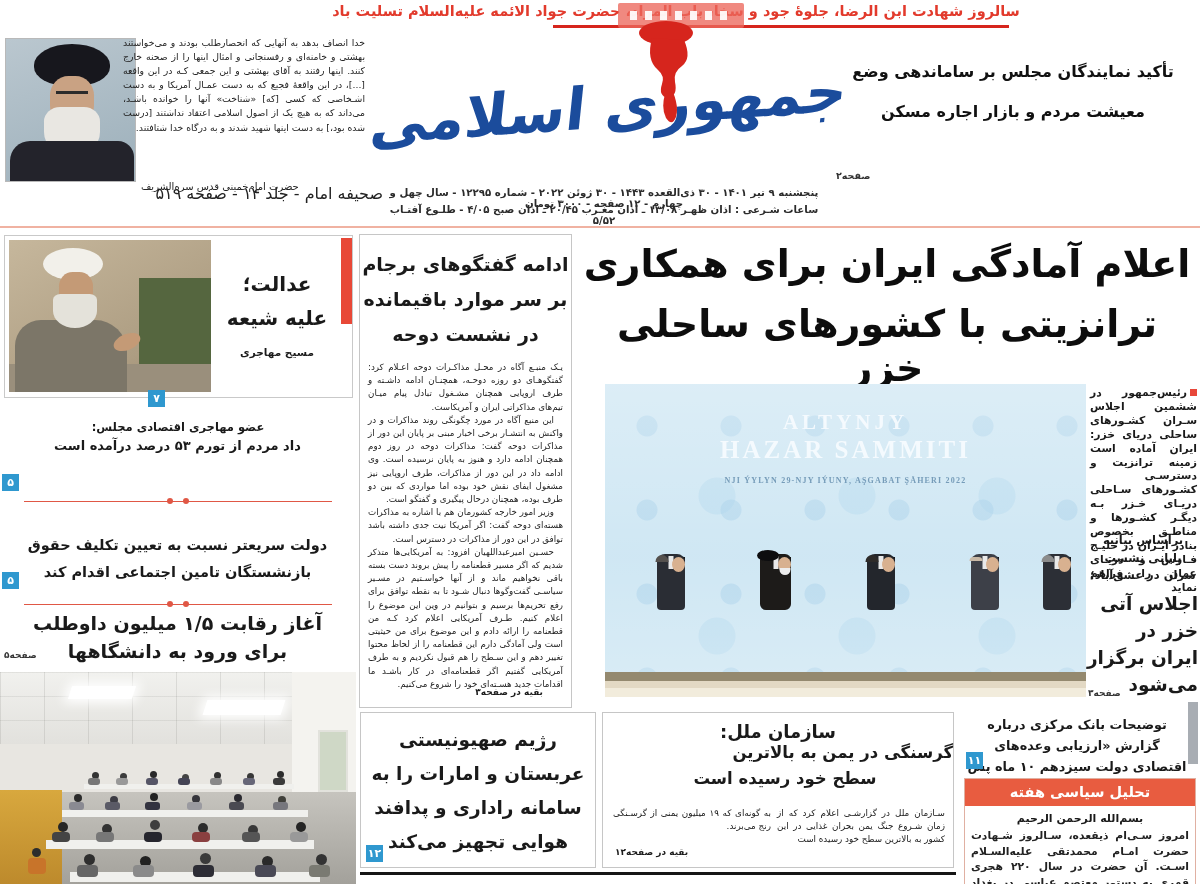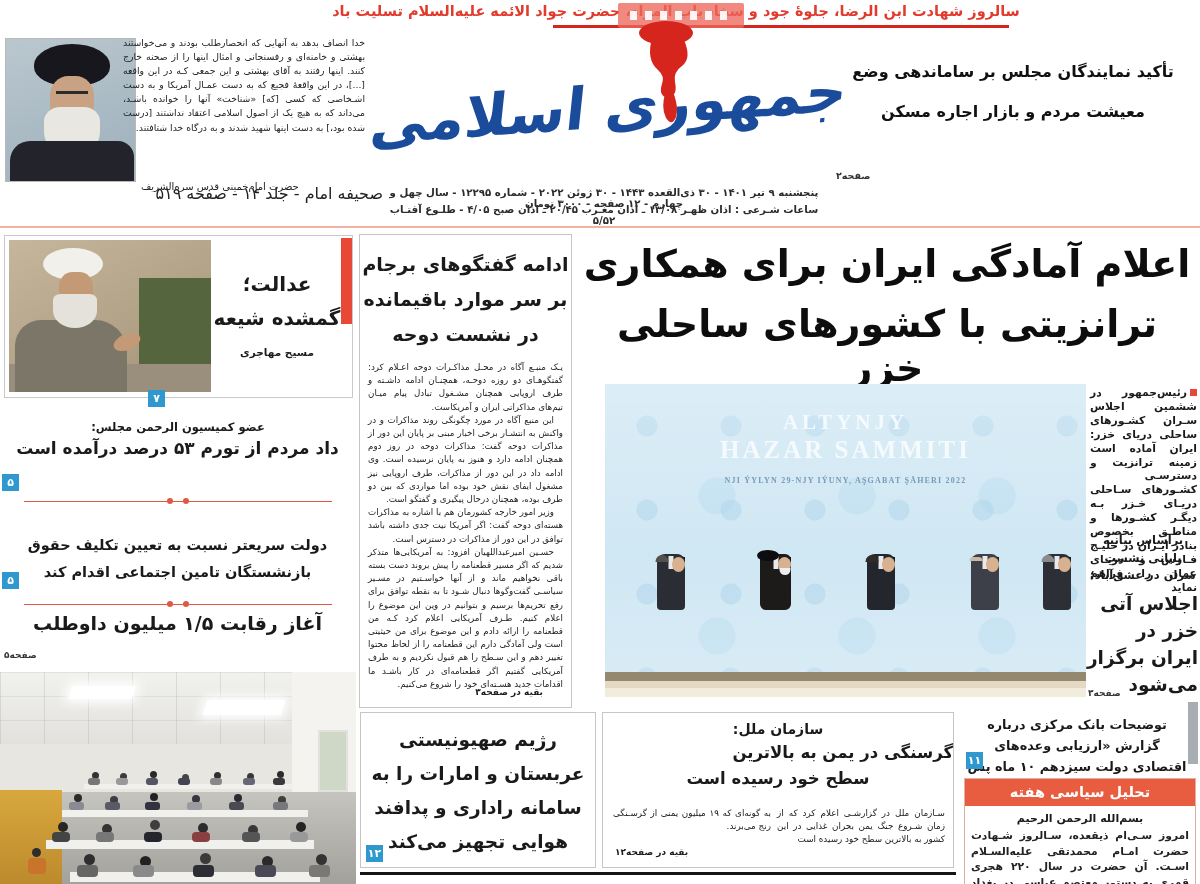--- a/index.html
+++ b/index.html
@@ -55,21 +55,21 @@
   #opinionTitle2{left:213px;top:306px;width:128px;text-align:center;font-size:20px;font-weight:bold;}
   #opinionByline{left:213px;top:346px;width:128px;text-align:center;font-size:10.5px;font-weight:bold;}
 
   .badge{width:17px;height:17px;background:#2f98cf;color:#fff;font-weight:bold;font-size:11px;
          line-height:17px;text-align:center;z-index:4;}
   #opinionBadge{left:148px;top:390px;}
   #infBadge{left:2px;top:474px;}
   #retBadge{left:2px;top:572px;}
 
   #infKicker{left:10px;top:420px;width:336px;text-align:center;font-size:11.5px;font-weight:bold;}
-  #infTitle{left:6px;top:438px;width:343px;text-align:center;font-size:17px;font-weight:bold;}
+  #infTitle{left:6px;top:438px;width:343px;text-align:center;font-size:13px;font-weight:bold;}
   .red-div{left:24px;width:308px;height:1px;background:#e05745;}
   .red-div i{position:absolute;top:-3px;width:6px;height:6px;border-radius:50%;background:#e05745;}
   .red-div i.d1{left:calc(50% - 11px);} .red-div i.d2{left:calc(50% + 5px);}
   #div1{top:501px;} #div2{top:604px;}
   #retKicker{left:10px;top:514px;width:336px;text-align:center;font-size:11.5px;font-weight:bold;}
   #retTitle{left:6px;top:532px;width:343px;text-align:center;font-size:14.5px;font-weight:bold;line-height:27px;}
   #konkurTitle1{left:6px;top:612px;width:343px;text-align:center;font-size:19px;font-weight:bold;}
   #konkurTitle2{left:6px;top:640px;width:343px;text-align:center;font-size:19px;font-weight:bold;}
   #konkurPage{left:4px;top:650px;font-size:9px;font-weight:bold;color:#333;}
 
@@ -157,23 +157,23 @@
   #leadWrap span[data-bind]{position:static;}
   #subKicker{left:1088px;top:532px;width:110px;text-align:center;font-size:11.5px;font-weight:bold;line-height:17.5px;}
   #subHeadline{left:1086px;top:590px;width:112px;text-align:right;font-size:18.5px;font-weight:bold;line-height:27px;}
   #subPage{left:1088px;top:688px;font-size:9px;font-weight:bold;color:#333;}
 
   
   #zionistBox{left:360px;top:712px;width:236px;height:156px;border:1px solid #c6c6c6;}
   #zionistTitle{left:8px;top:10px;width:218px;text-align:center;font-size:18.5px;font-weight:bold;line-height:34px;}
   #zionistBadge{left:5px;bottom:5px;}
   #yemenBox{left:602px;top:712px;width:352px;height:156px;border:1px solid #c6c6c6;}
-  #yKicker{left:0;top:8px;width:100%;text-align:center;font-size:14px;font-weight:bold;}
+  #yKicker{left:0;top:8px;width:100%;text-align:center;font-size:18px;font-weight:bold;}
   #yTitle1{left:0;top:30px;width:100%;font-size:16.5px;font-weight:bold;}
-  #yTitle2{left:0;top:56px;width:100%;text-align:center;font-size:16.5px;font-weight:bold;}
+  #yTitle2{left:7px;top:56px;width:100%;text-align:center;font-size:16.5px;font-weight:bold;}
   #yBodyR{right:8px;top:94px;width:168px;font-size:8.8px;line-height:13px;text-align:justify;}
   #yBodyL{left:10px;top:94px;width:158px;font-size:8.8px;line-height:13px;text-align:justify;}
   #yMore{left:12px;bottom:10px;font-size:9px;font-weight:bold;}
   #bankTitle{left:966px;top:714px;width:222px;text-align:center;font-size:12.8px;font-weight:bold;line-height:21px;}
   #bankBadge{left:966px;top:752px;}
   #grayBar{left:1188px;top:702px;width:10px;height:62px;background:#a8adb3;}
   #analysisBox{left:964px;top:778px;width:232px;height:110px;border:1px solid #e0b0a2;background:#fff;}
   #anHeader{left:0;top:0;width:100%;height:27px;background:#e85c40;color:#fff;text-align:center;
             font-size:14.5px;font-weight:bold;line-height:27px;}
   #anBismillah{left:0;top:33px;width:100%;text-align:center;font-size:11px;font-weight:bold;}
@@ -223,40 +223,41 @@
   <div id="clericPhoto">
     <div class="mj-green"></div>
     <div class="mj-desk"></div>
     <div class="mj-body"></div>
     <div class="mj-turban"></div>
     <div class="mj-face"></div>
     <div class="mj-beard"></div>
     <div class="mj-hand"></div>
   </div>
   <div id="opinionTitle1" data-bind="opinion.title_line1">عدالت؛</div>
-  <div id="opinionTitle2" data-bind="opinion.title_line2">گمشده شیعه</div>
+  <div id="opinionTitle2" data-bind="opinion.title_line2">علیه شیعه</div>
   <div id="opinionByline" data-bind="opinion.byline">مسیح مهاجری</div>
   <div id="opinionBadge" class="badge" data-bind="opinion.badge">۷</div>
 
-  <div id="infKicker" data-bind="inflation.kicker">عضو کمیسیون الرحمن مجلس:</div>
+  <div id="infKicker" data-bind="inflation.kicker">عضو مهاجری اقتصادی مجلس:</div>
   <div id="infTitle" data-bind="inflation.title">داد مردم از تورم ۵۳ درصد درآمده است</div>
   <div id="infBadge" class="badge" data-bind="inflation.badge">۵</div>
   <div id="div1" class="red-div">
       <i class="d1"></i>
       <i class="d2"></i>
     </div>
 
   <div id="retTitle" data-bind="retirees.title">دولت سریعتر نسبت به تعیین تکلیف حقوق بازنشستگان تامین اجتماعی اقدام کند</div>
   <div id="retBadge" class="badge" data-bind="retirees.badge">۵</div>
   <div id="div2" class="red-div">
       <i class="d1"></i>
       <i class="d2"></i>
     </div>
 
   <div id="konkurTitle1" data-bind="konkur.title_line1">آغاز رقابت ۱/۵ میلیون داوطلب</div>
+  <div id="konkurTitle2" data-bind="konkur.title_line2">برای ورود به دانشگاهها</div>
   <div id="konkurPage" data-bind="konkur.page_ref">صفحه۵</div>
 
   <div id="examPhoto">
     <div class="ex-ceiling"></div>
     <div class="ex-grid"></div>
     <div class="ex-light1"></div>
     <div class="ex-light2"></div>
     <div class="ex-wall"></div>
     <div class="ex-rightwall"></div>
     <div class="ex-window"></div>

